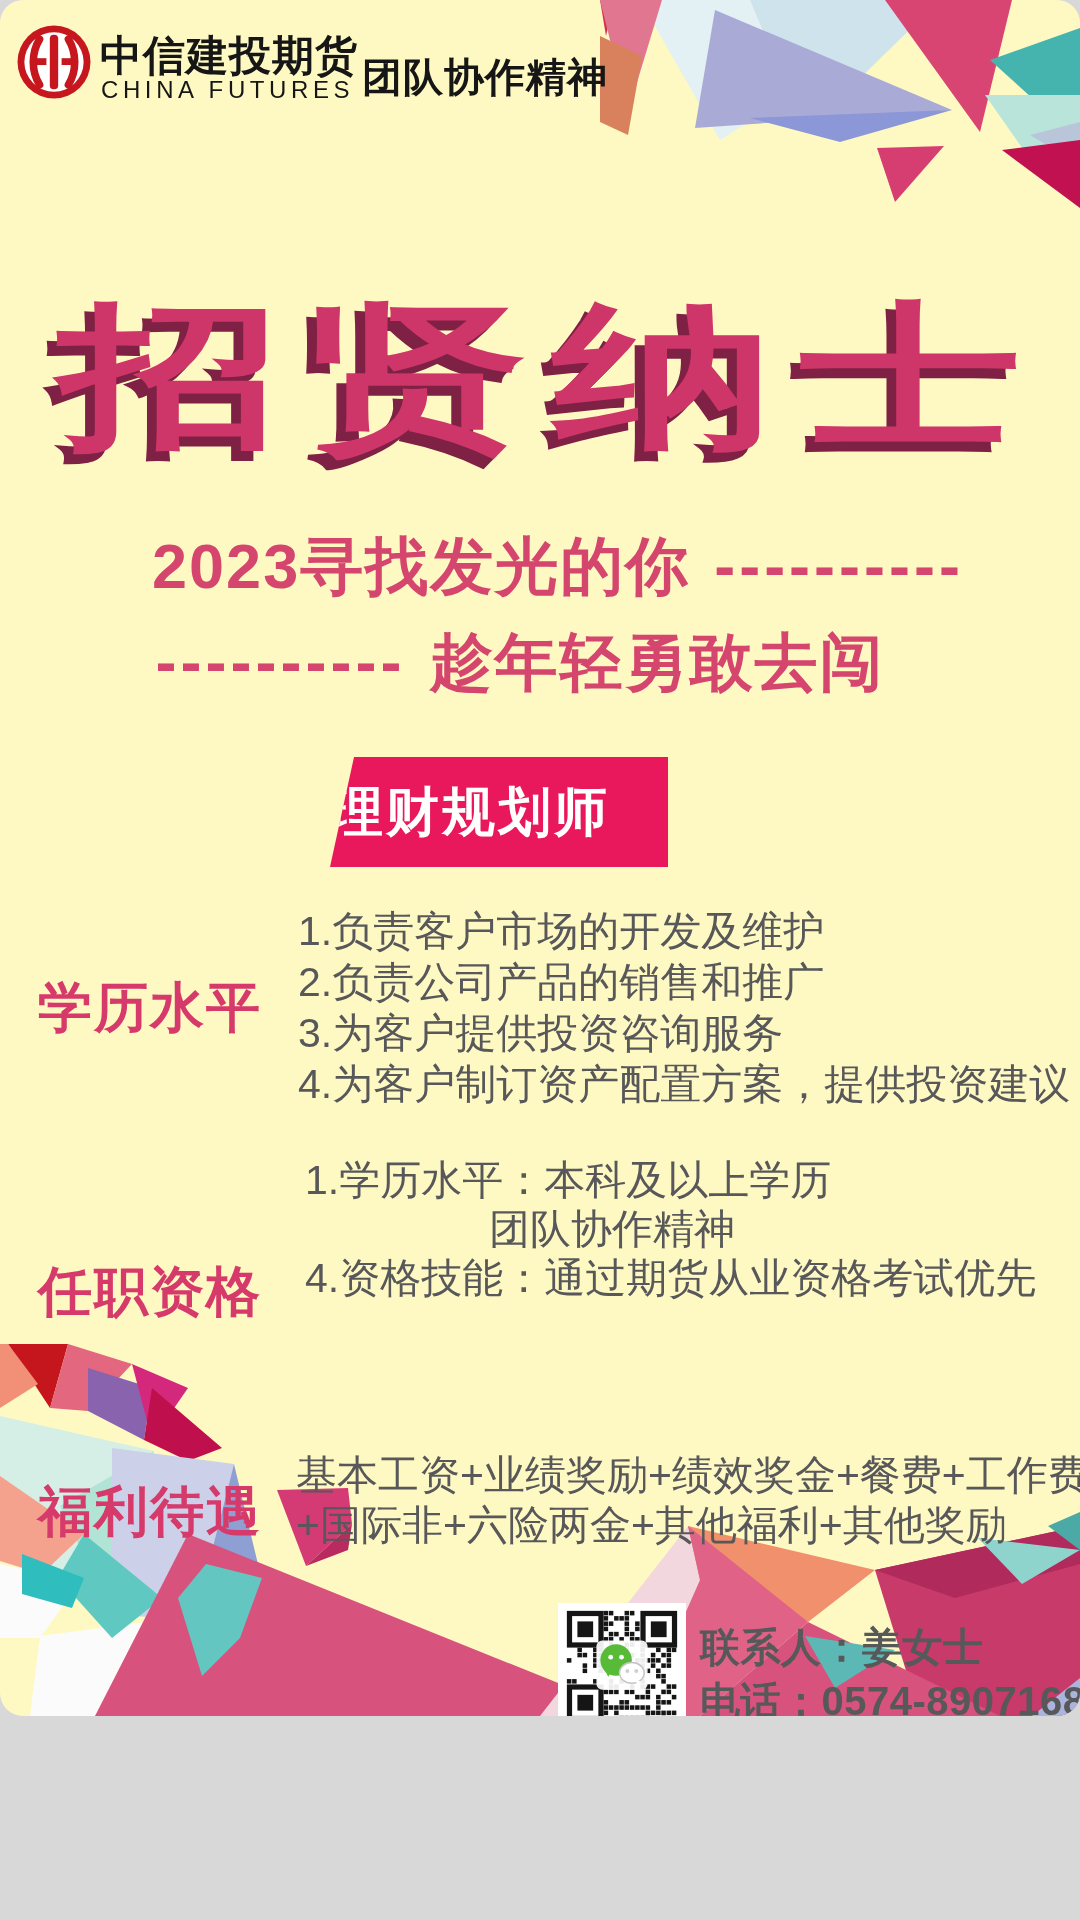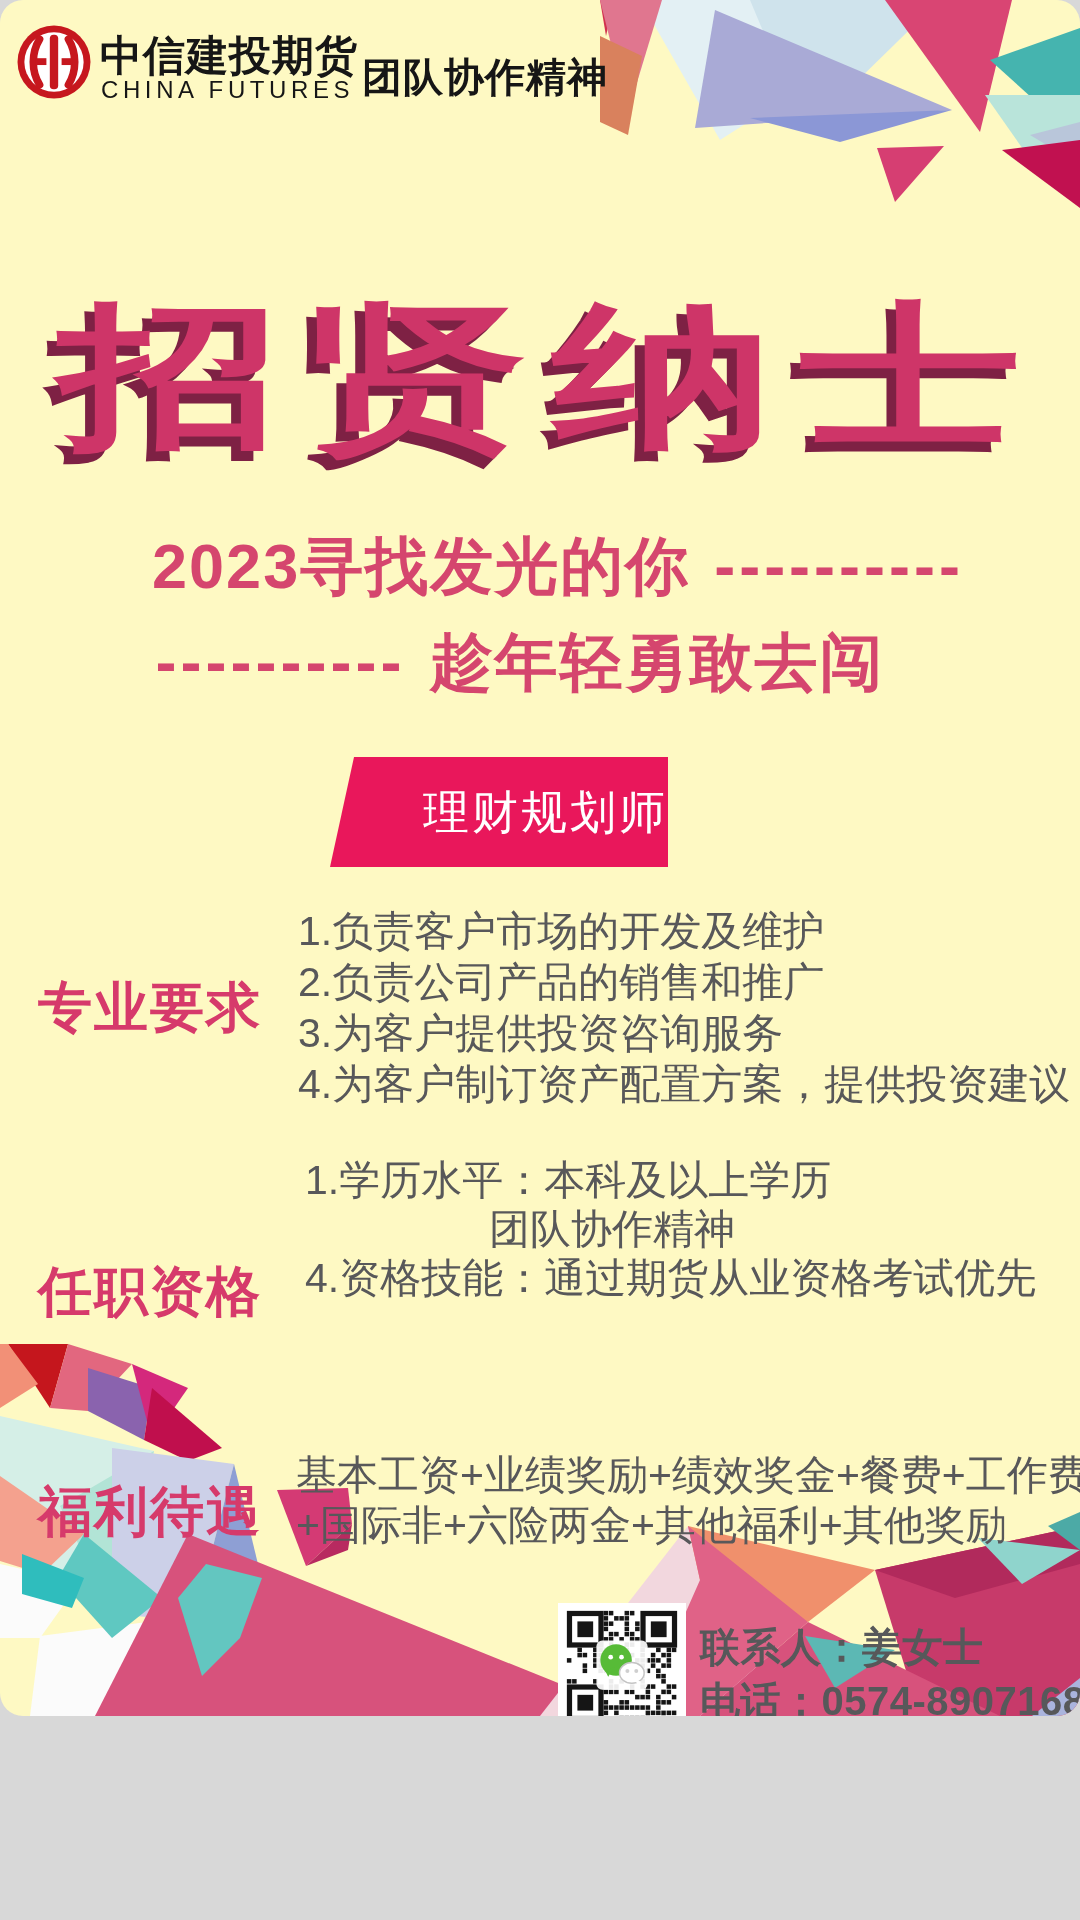--- a/index.html
+++ b/index.html
@@ -31,22 +31,22 @@
   .sub{width:100%;text-align:center;font-size:63px;font-weight:600;color:#d5466e;letter-spacing:2px;white-space:nowrap;}
   #sub1{left:0;top:524px;transform:translateX(18px);}
   #sub2{left:0;top:620px;transform:translateX(-20px);}
   .dash{font-weight:700;letter-spacing:4px;}
   #sub1 .dash{margin-left:24px;}
   #sub2 .dash{margin-right:24px;}
 
   .badge{
     left:330px;top:757px;width:338px;height:110px;background:#e9175b;
     clip-path:polygon(24px 0,100% 0,100% 100%,0 100%);
-    color:#ffffff;font-size:46px;font-weight:400;letter-spacing:3px;
-    line-height:110px;text-align:right;
+    color:#ffffff;font-size:53px;font-weight:700;letter-spacing:3px;
+    line-height:110px;text-align:left;
   }
 
   
   .sec-label{font-size:54px;font-weight:700;color:#d63a6b;letter-spacing:2px;white-space:nowrap;}
   #lab0{left:38px;top:972px;}
   #lab1{left:38px;top:1256px;}
   #lab2{left:38px;top:1476px;}
   .sec-list{font-size:41px;color:#58585a;}
   .sec-list .line{white-space:nowrap;}
   #list0{left:298px;top:906px;}
@@ -138,21 +138,21 @@
 
   <div id="sub1" class="sub content">
     <span>2023寻找发光的你</span><span class="dash">----------</span>
   </div>
   <div id="sub2" class="sub content">
     <span class="dash">----------</span><span>趁年轻勇敢去闯</span>
   </div>
 
   <div class="badge content">理财规划师</div>
 
-  <div id="lab0" class="sec-label content">专业要求</div>
+  <div id="lab0" class="sec-label content">学历水平</div>
   <div id="list0" class="sec-list content">
     <div class="line">1.负责客户市场的开发及维护</div>
     <div class="line">2.负责公司产品的销售和推广</div>
     <div class="line">3.为客户提供投资咨询服务</div>
     <div class="line">4.为客户制订资产配置方案，提供投资建议</div>
   </div>
 
   <div id="lab1" class="sec-label content">任职资格</div>
   <div id="list1" class="sec-list content">
     <div class="line">1.学历水平：本科及以上学历</div>

